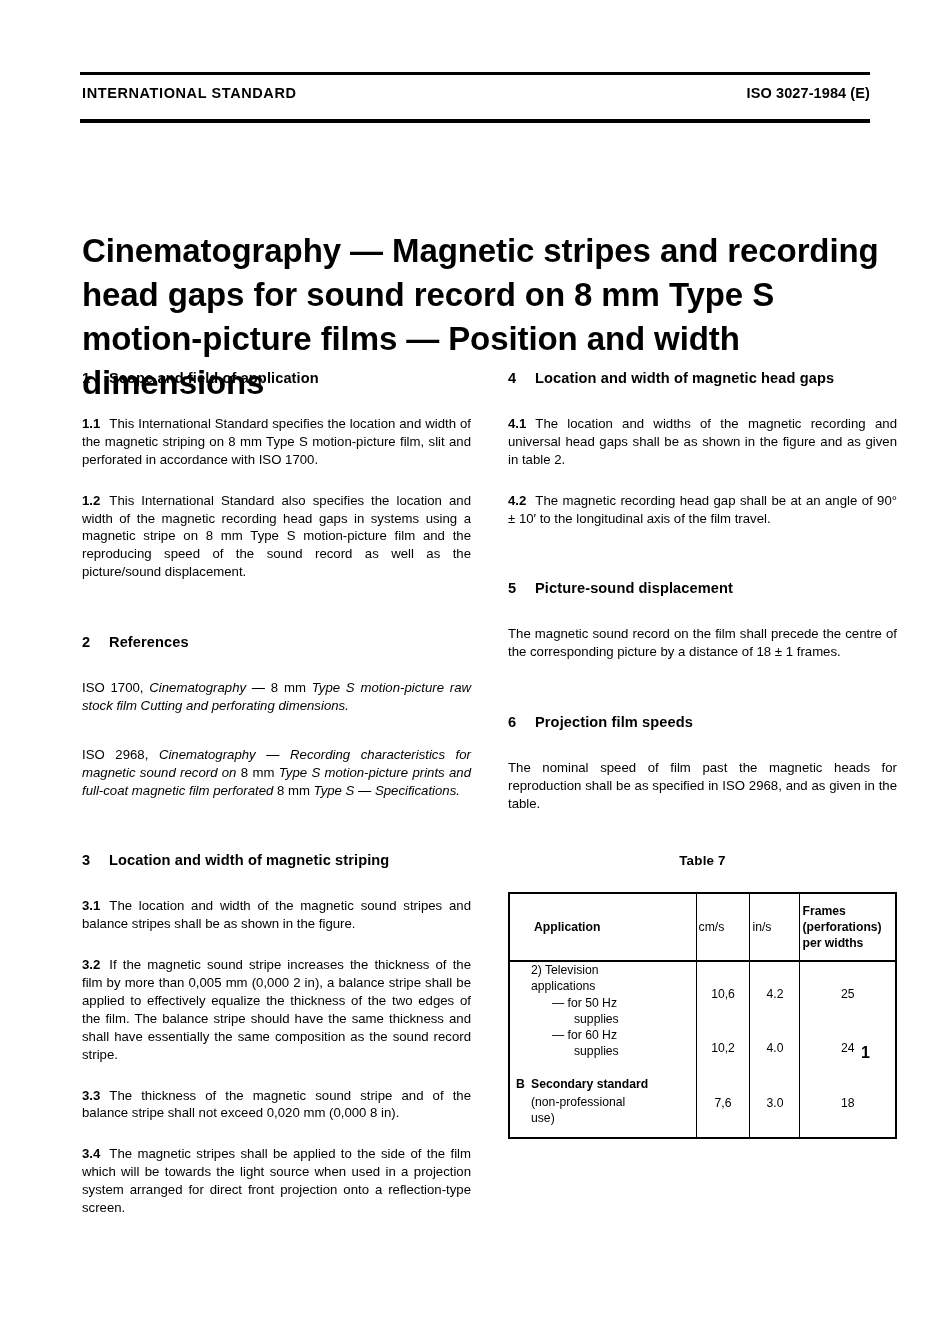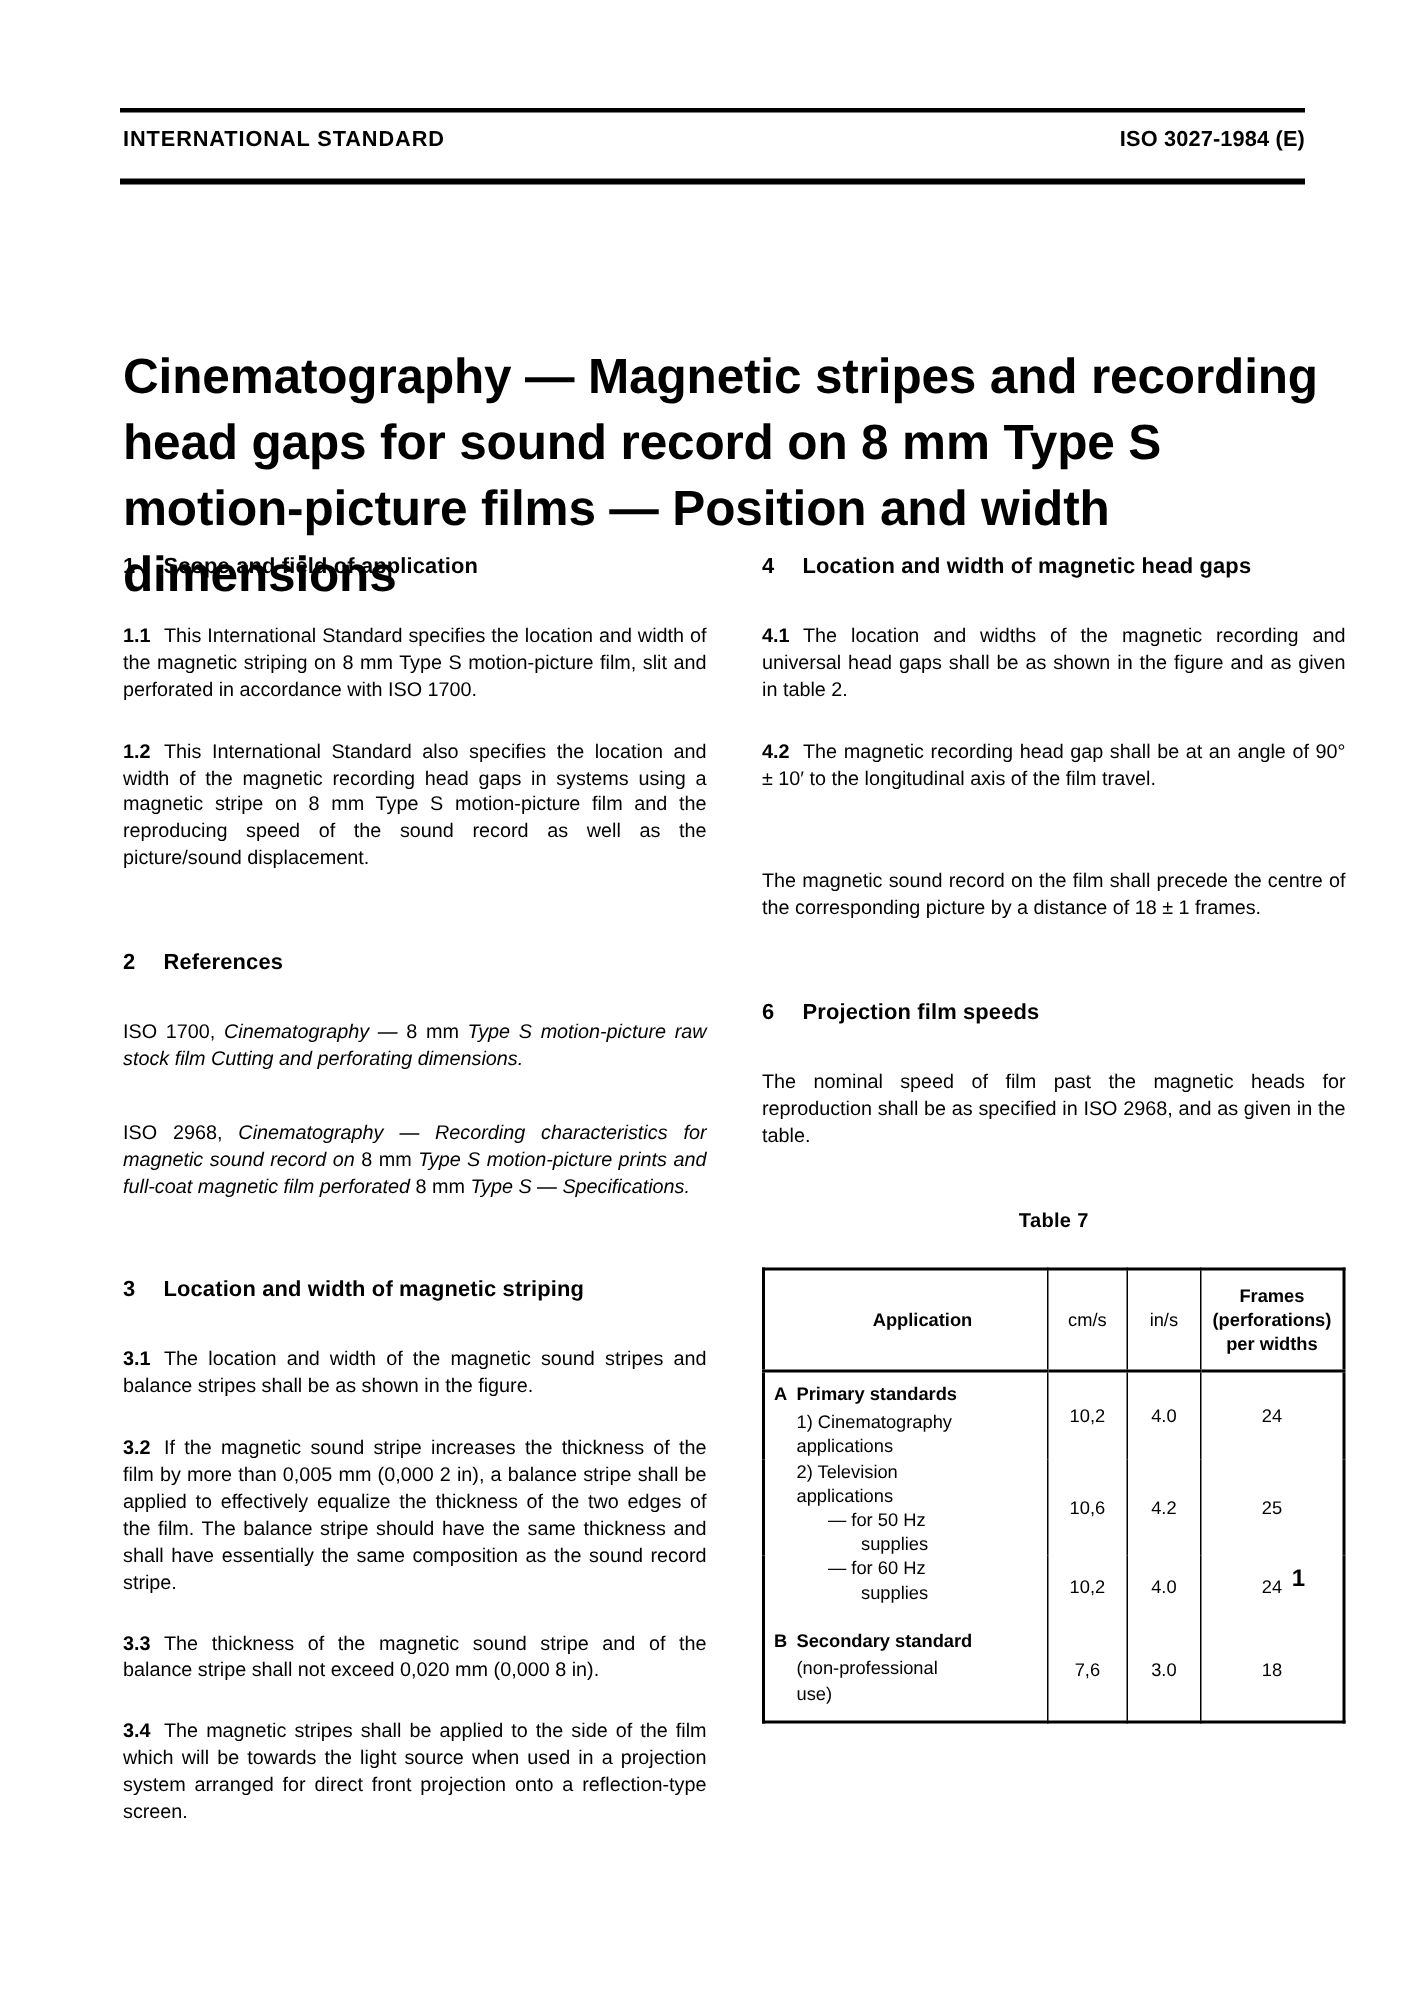--- a/index.html
+++ b/index.html
@@ -131,21 +131,21 @@
   }
   table.t1 th, table.t1 td {
     border-left: 1.5px solid #000;
     border-right: 1.5px solid #000;
     padding: 0;
     vertical-align: middle;
   }
   table.t1 thead th {
     border-bottom: 2px solid #000;
     font-weight: bold;
-    text-align: center;
+    text-align: left;
     line-height: 1.32;
     padding: 9px 2px 9px 2px;
   }
   table.t1 thead th.app-head { width: 182px; padding-left: 24px; }
   table.t1 thead th.u1 { width: 56px; font-weight: normal; }
   table.t1 thead th.u2 { width: 53px; font-weight: normal; }
   table.t1 thead th.u3 { width: 94px; }
   table.t1 td.appcell {
     padding: 0 4px 0 6px;
     text-align: left;
@@ -267,20 +267,23 @@
     <p class="para">
       <span class="cn">4.1</span><span>The location and widths of the magnetic recording and universal head gaps shall be as shown in the figure and as given in table 2.</span>
     </p>
 
     <p class="para">
       <span class="cn">4.2</span><span>The magnetic recording head gap shall be at an angle of 90° ± 10′ to the longitudinal axis of the film travel.</span>
     </p>
 
     <div class="spacer-lg"></div>
 
+    <h2 class="sec">
+      <span class="num">5</span><span>Picture-sound displacement</span>
+    </h2>
 
     <p class="para">The magnetic sound record on the film shall precede the centre of the corresponding picture by a distance of 18 ± 1 frames.</p>
 
     <div class="spacer-lg"></div>
 
     <h2 class="sec">
       <span class="num">6</span><span>Projection film speeds</span>
     </h2>
 
     <p class="para">The nominal speed of film past the magnetic heads for reproduction shall be as specified in ISO 2968, and as given in the table.</p>
@@ -296,30 +299,20 @@
           <th class="u1">cm/s</th>
           <th class="u2">in/s</th>
           <th class="u3">
             <div>Frames</div>
             <div>(perforations)</div>
             <div>per widths</div>
           </th>
         </tr>
       </thead>
       <tbody id="t1body">
-          <tr>
-            <td class="appcell">
-              <span class="grp"><span class="gl">A</span><span>Primary standards</span></span>
-              <span class="lvl1">1)  Cinematography</span>
-              <span class="plain">applications</span>
-            </td>
-            <td class="num">10,2</td>
-            <td class="num">4.0</td>
-            <td class="num">24</td>
-          </tr>
           <tr>
             <td class="appcell">
               <span class="lvl1">2)  Television</span>
               <span class="plain">applications</span>
               <span class="lvl2">—  for 50 Hz</span>
               <span class="lvl2" style="text-indent: 0px; padding-left: 22px;">supplies</span>
             </td>
             <td class="num">10,6</td>
             <td class="num">4.2</td>
             <td class="num">25</td>

